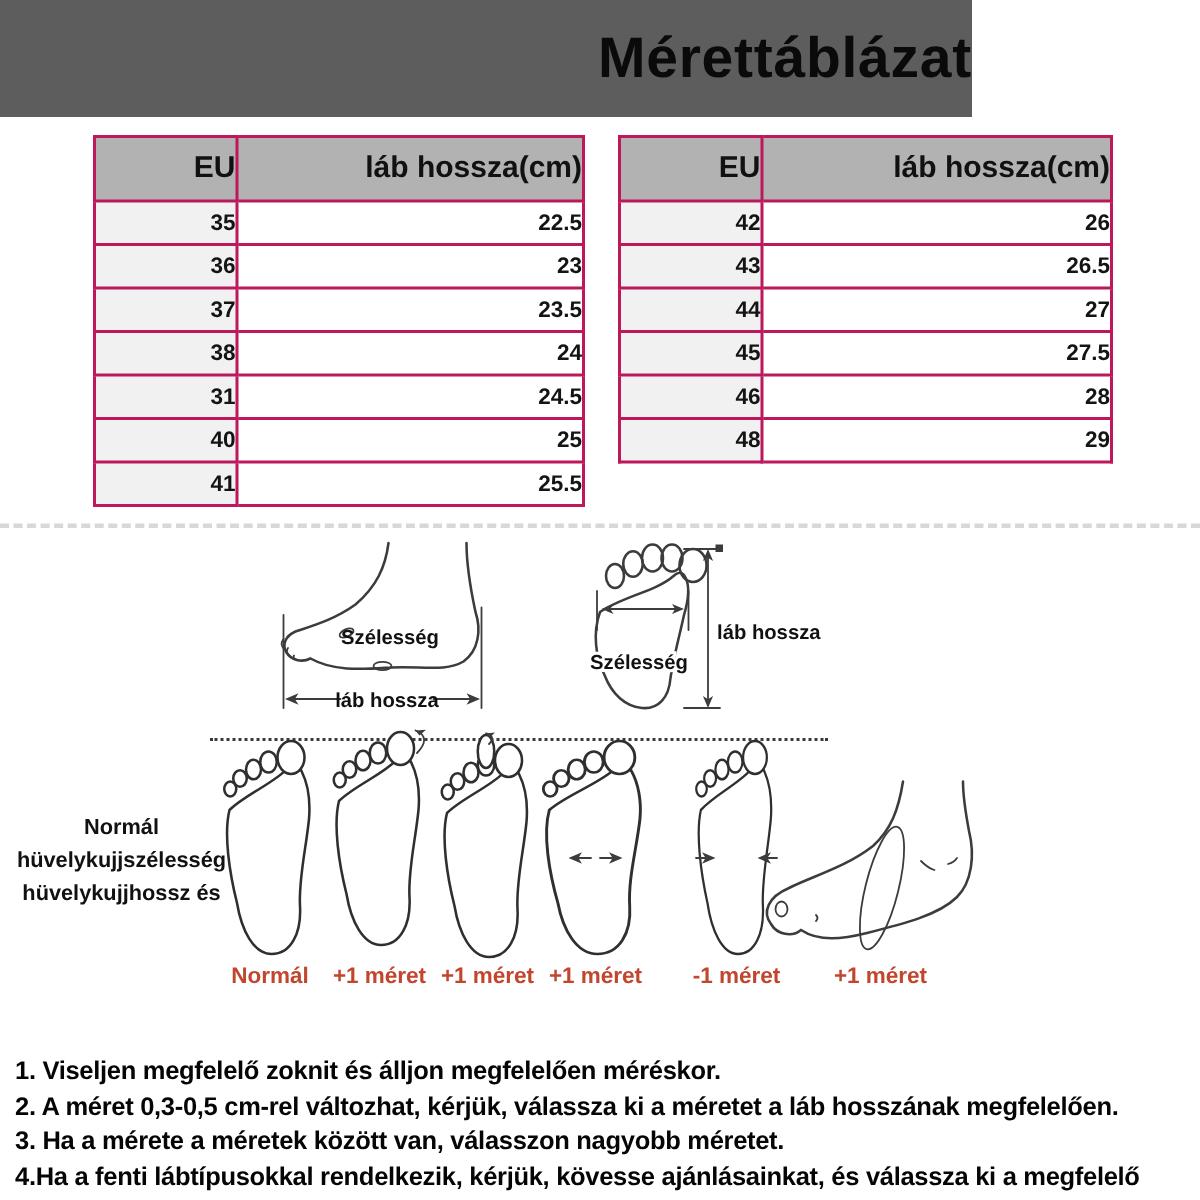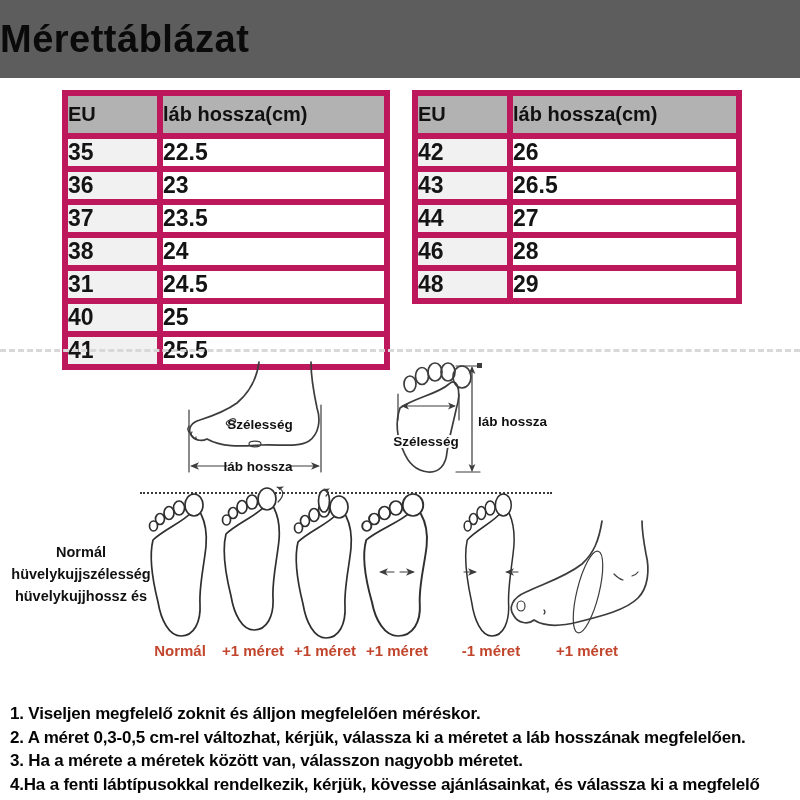--- a/index.html
+++ b/index.html
@@ -3,40 +3,40 @@
 <meta charset="utf-8">
 <style>
   * { box-sizing: border-box; }
   body { margin: 0; background: #fff; }
   #page {
     position: relative; width: 800px; height: 800px; background: #fff;
     font-family: "Liberation Sans", sans-serif; overflow: hidden;
   }
   
   .banner {
-    position: absolute; left: 0; top: 0; width: 800px; height: 78px;
-    background: #5d5d5d; display: flex; align-items: center; justify-content: flex-start;
+    position: absolute; left: 0; top: 0; width: 648px; height: 78px;
+    background: #5d5d5d; display: flex; align-items: center; justify-content: flex-end;
   }
   .banner .title {
     font-size: 38px; font-weight: bold; color: #0a0a0a; letter-spacing: 0.5px;
   }
   
   .size-table {
     position: absolute; top: 90px; border-collapse: collapse; table-layout: fixed;
     border: 2px solid #2e2e2e;
   }
   .size-table.left  { left: 62px;  width: 328px; }
   .size-table.right { left: 412px; width: 330px; }
   .size-table col.c-eu { width: 95px; }
   .size-table th, .size-table td {
-    border: 6px solid #be185d; text-align: left; vertical-align: middle;
+    border: 2px solid #be185d; text-align: right; vertical-align: middle;
     font-weight: bold; color: #141414; padding: 0;
   }
   .size-table th { height: 43px; background: #b2b2b2; font-size: 20px; color: #111; }
-  .size-table td { height: 29px; font-size: 23px; background: #fff; }
+  .size-table td { height: 29px; font-size: 15px; background: #fff; }
   .size-table td.col-eu { background: #f1f1f1; }
   
   .sep-dashed {
     position: absolute; left: 0; top: 349px; width: 800px; height: 0;
     border-top: 3px dashed #d8d8d8;
   }
   .toe-line {
     position: absolute; left: 140px; top: 492px; width: 412px; height: 0;
     border-top: 2px dotted #3a3a3a;
   }
@@ -155,20 +155,24 @@
           <td class="col-eu">42</td>
           <td class="col-len">26</td>
         </tr>
         <tr>
           <td class="col-eu">43</td>
           <td class="col-len">26.5</td>
         </tr>
         <tr>
           <td class="col-eu">44</td>
           <td class="col-len">27</td>
+        </tr>
+        <tr>
+          <td class="col-eu">45</td>
+          <td class="col-len">27.5</td>
         </tr>
         <tr>
           <td class="col-eu">46</td>
           <td class="col-len">28</td>
         </tr>
         <tr>
           <td class="col-eu">48</td>
           <td class="col-len">29</td>
         </tr>
       </tbody>

